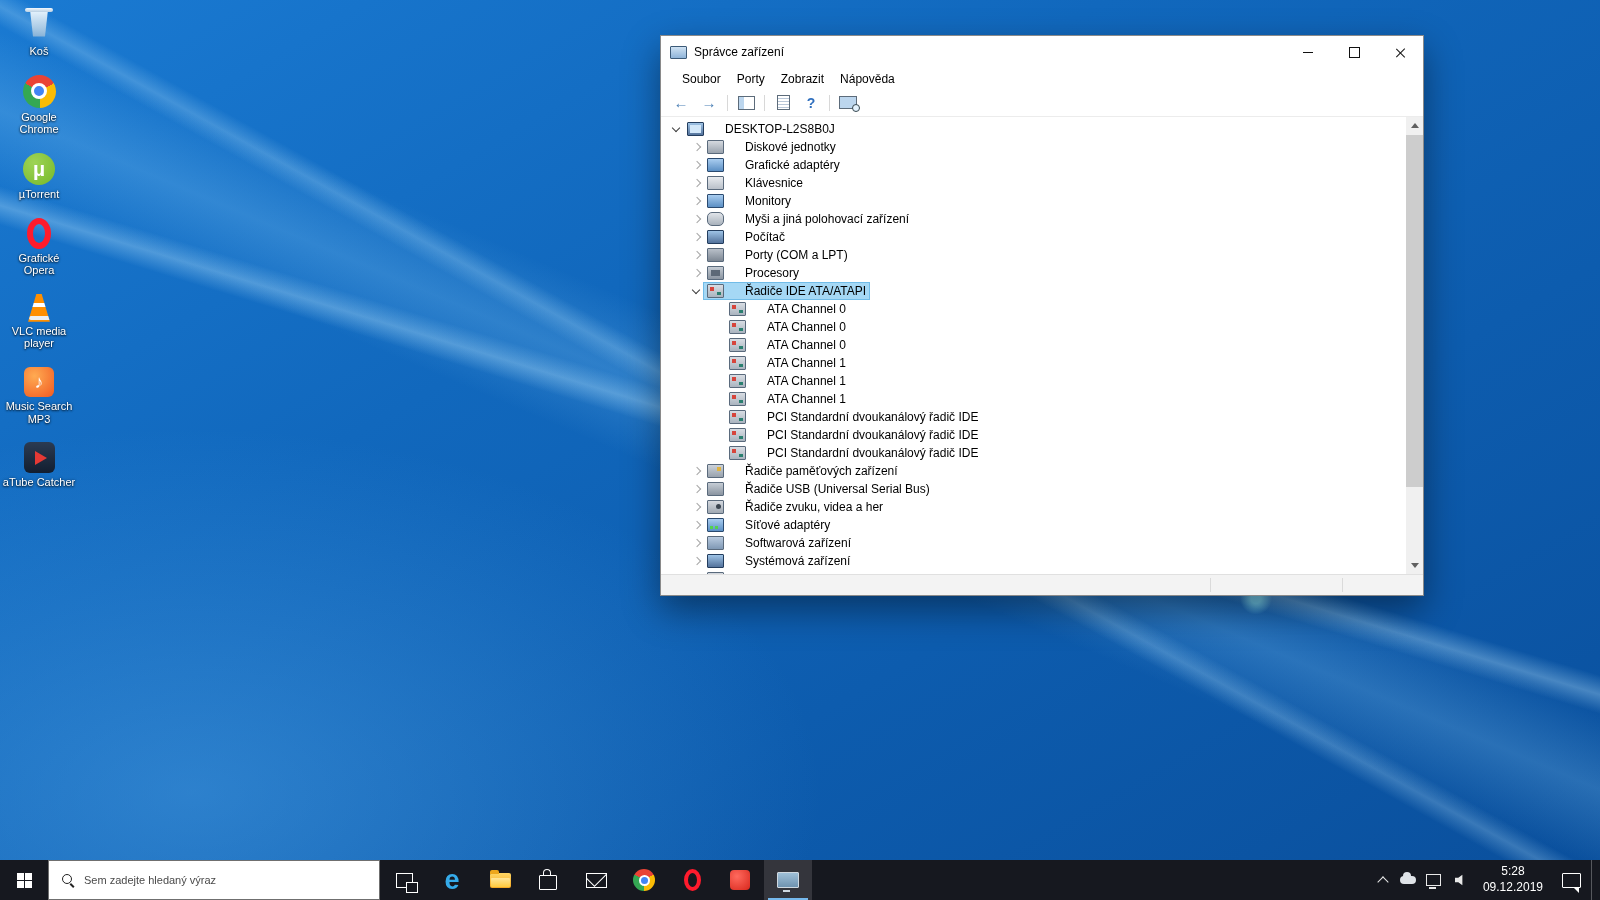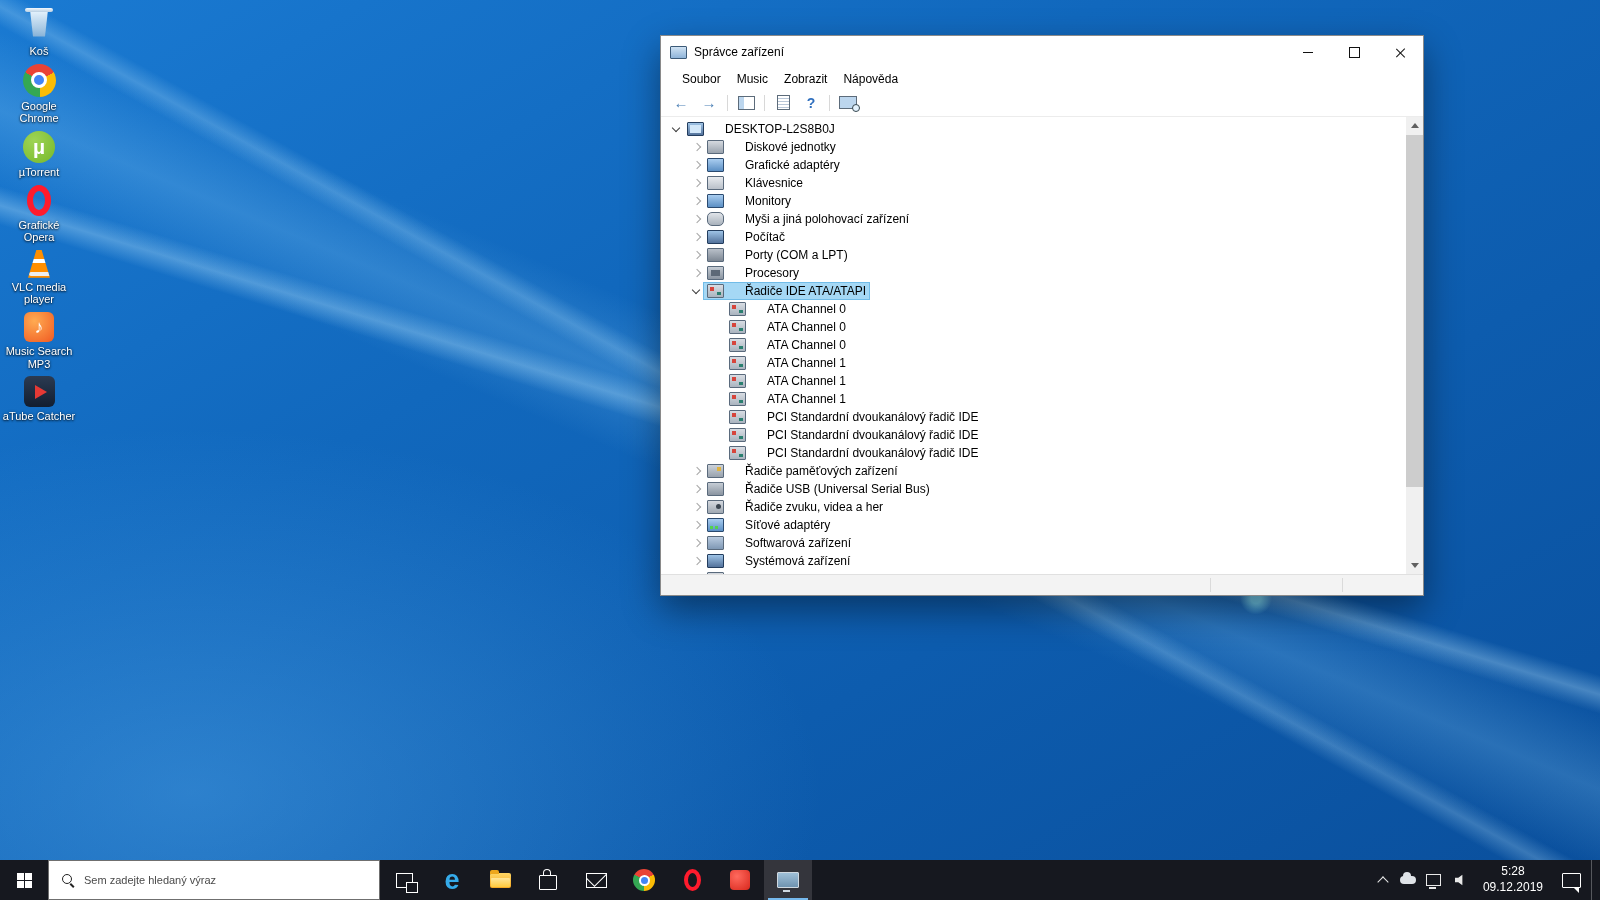--- a/index.html
+++ b/index.html
@@ -10,21 +10,21 @@
     background:
       radial-gradient(circle at 78.5% 66.5%, rgba(150,245,255,.60) 0 5px, rgba(150,245,255,0) 16px),
       linear-gradient(23deg, rgba(0,0,0,0) 45%, rgba(150,215,255,.22) 50%, rgba(0,0,0,0) 55%),
       linear-gradient(17deg, rgba(0,0,0,0) 48.6%, rgba(190,232,255,.34) 50%, rgba(0,0,0,0) 51.4%),
       linear-gradient(29deg, rgba(0,0,0,0) 48.9%, rgba(190,232,255,.26) 50%, rgba(0,0,0,0) 51.1%),
       radial-gradient(ellipse 900px 520px at 12% 88%, rgba(90,175,240,.40), rgba(90,175,240,0) 70%),
       linear-gradient(150deg,#1a7ad2 0%,#1168bd 35%,#0d5cae 65%,#0a4f9c 100%);
   }
 
   
-  .desktop-icons{position:absolute;left:2px;top:6px;width:74px;display:flex;flex-direction:column;gap:6px;align-items:flex-end;}
+  .desktop-icons{position:absolute;left:2px;top:6px;width:74px;display:flex;flex-direction:column;gap:17px;align-items:flex-end;}
   .desktop-icon{width:74px;display:flex;flex-direction:column;align-items:center;gap:3px;}
   .di-glyph{width:36px;height:36px;display:flex;align-items:center;justify-content:center;position:relative;}
   .di-label{font-size:11px;color:#fff;text-align:center;line-height:1.15;text-shadow:0 1px 2px rgba(0,0,0,.8),0 0 3px rgba(0,0,0,.45);}
 
   .dg-recycle-bin::before{content:"";width:20px;height:25px;display:block;
     background:linear-gradient(rgba(236,246,253,.95),rgba(165,192,214,.72));
     clip-path:polygon(6% 0,94% 0,80% 100%,20% 100%);}
   .dg-recycle-bin::after{content:"";position:absolute;top:2px;left:4px;width:28px;height:4px;border-radius:2px;
     background:linear-gradient(#f3f9fe,#b9cfe2);}
   .dg-chrome{border-radius:50%;width:33px;height:33px;
@@ -220,21 +220,21 @@
         <div class="wc">
             <span class="g-max"></span>
           </div>
         <div class="wc">
             <span class="g-close"></span>
           </div>
       </div>
     </div>
     <div class="menubar">
         <div class="menu-item">Soubor</div>
-        <div class="menu-item">Music</div>
+        <div class="menu-item">Porty</div>
         <div class="menu-item">Zobrazit</div>
         <div class="menu-item">Nápověda</div>
       </div>
     <div class="toolbar">
         <div class="tb-btn">
           <span class="tbi tbi-back"></span>
         </div>
         <div class="tb-btn">
           <span class="tbi tbi-forward"></span>
         </div>

